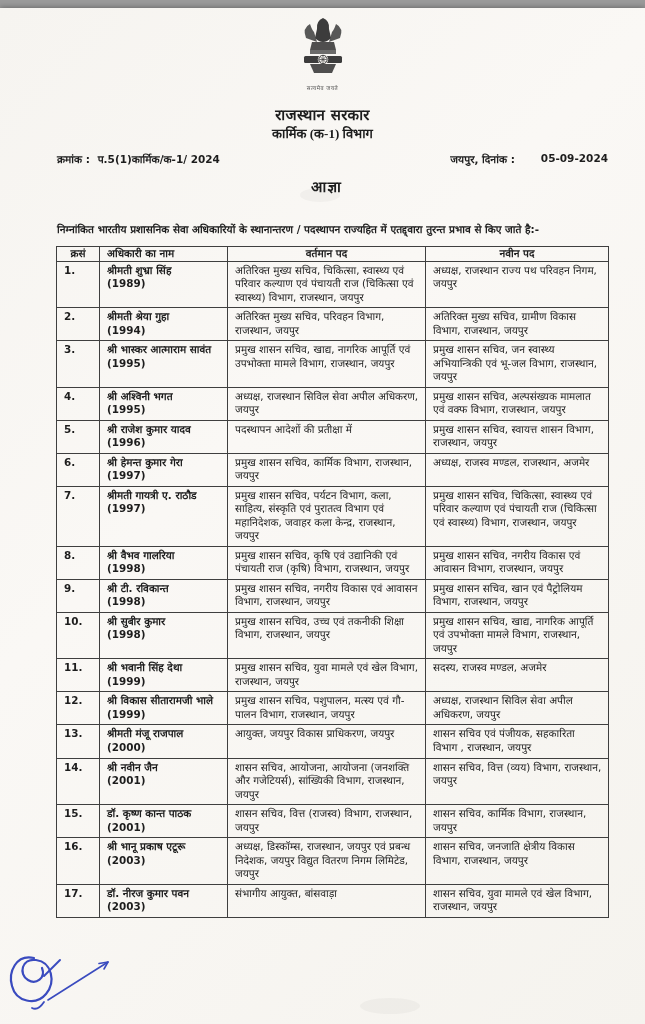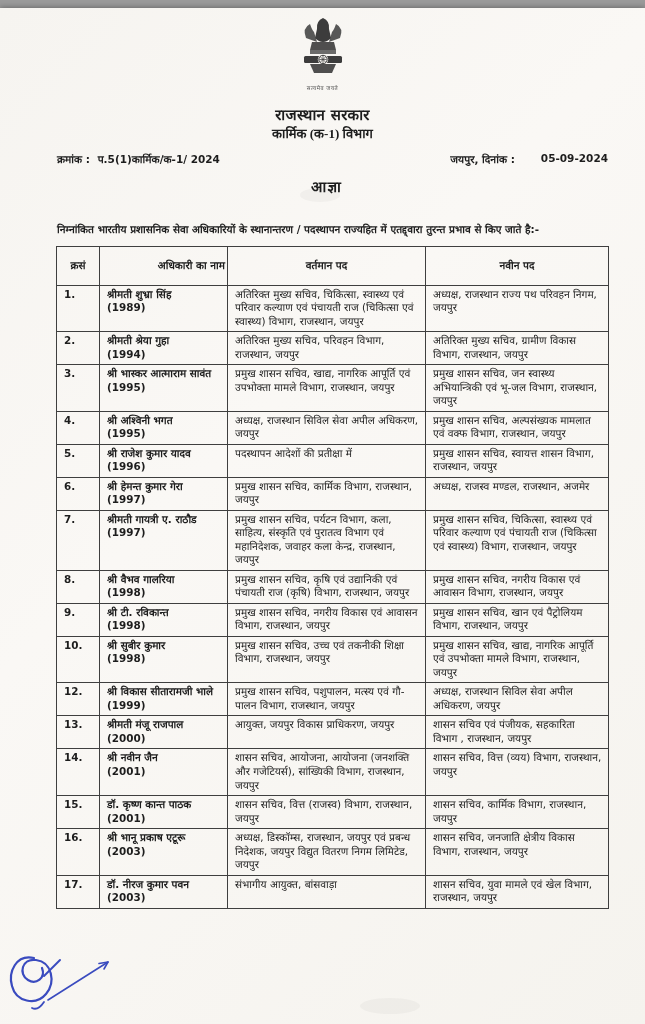--- a/index.html
+++ b/index.html
@@ -33,22 +33,22 @@
     position:absolute;top:238px;left:56px;
     width:552px;border-collapse:collapse;table-layout:fixed;
     font-size:10.4px;line-height:1.3;
   }
   table.transfers th,table.transfers td{
     border:1px solid #3f3f3f;
     padding:2px 6px 3px 7px;
     vertical-align:top;text-align:left;
     overflow:hidden;
   }
-  table.transfers th{font-weight:bold;text-align:center;padding:12px 2px;}
-  table.transfers th.h-name{text-align:right;padding-left:7px;}
+  table.transfers th{font-weight:bold;text-align:center;padding:0 2px;}
+  table.transfers th.h-name{text-align:left;padding-left:7px;}
   td.c-sno{padding-left:9px;font-weight:600;}
   td.c-name{font-weight:600;}
   .batch{display:block;font-weight:bold;}
   .signature{position:absolute;left:4px;top:922px;}
   .smudge{position:absolute;border-radius:50%;background:rgba(120,120,120,.06);}
 </style>
 </head>
 <body>
 
 <div class="page">
@@ -206,20 +206,29 @@
     <tr>
       <td class="c-sno">10.</td>
       <td class="c-name">
         <span>श्री सुबीर कुमार</span>
         <span class="batch">(1998)</span>
       </td>
       <td>प्रमुख शासन सचिव, उच्च एवं तकनीकी शिक्षा विभाग, राजस्थान, जयपुर</td>
       <td>प्रमुख शासन सचिव, खाद्य, नागरिक आपूर्ति एवं उपभोक्ता मामले विभाग, राजस्थान, जयपुर</td>
     </tr>
 
+    <tr>
+      <td class="c-sno">11.</td>
+      <td class="c-name">
+        <span>श्री भवानी सिंह देथा</span>
+        <span class="batch">(1999)</span>
+      </td>
+      <td>प्रमुख शासन सचिव, युवा मामले एवं खेल विभाग, राजस्थान, जयपुर</td>
+      <td>सदस्य, राजस्व मण्डल, अजमेर</td>
+    </tr>
 
     <tr>
       <td class="c-sno">12.</td>
       <td class="c-name">
         <span>श्री विकास सीतारामजी भाले</span>
         <span class="batch">(1999)</span>
       </td>
       <td>प्रमुख शासन सचिव, पशुपालन, मत्स्य एवं गौ-पालन विभाग, राजस्थान, जयपुर</td>
       <td>अध्यक्ष, राजस्थान सिविल सेवा अपील अधिकरण, जयपुर</td>
     </tr>

